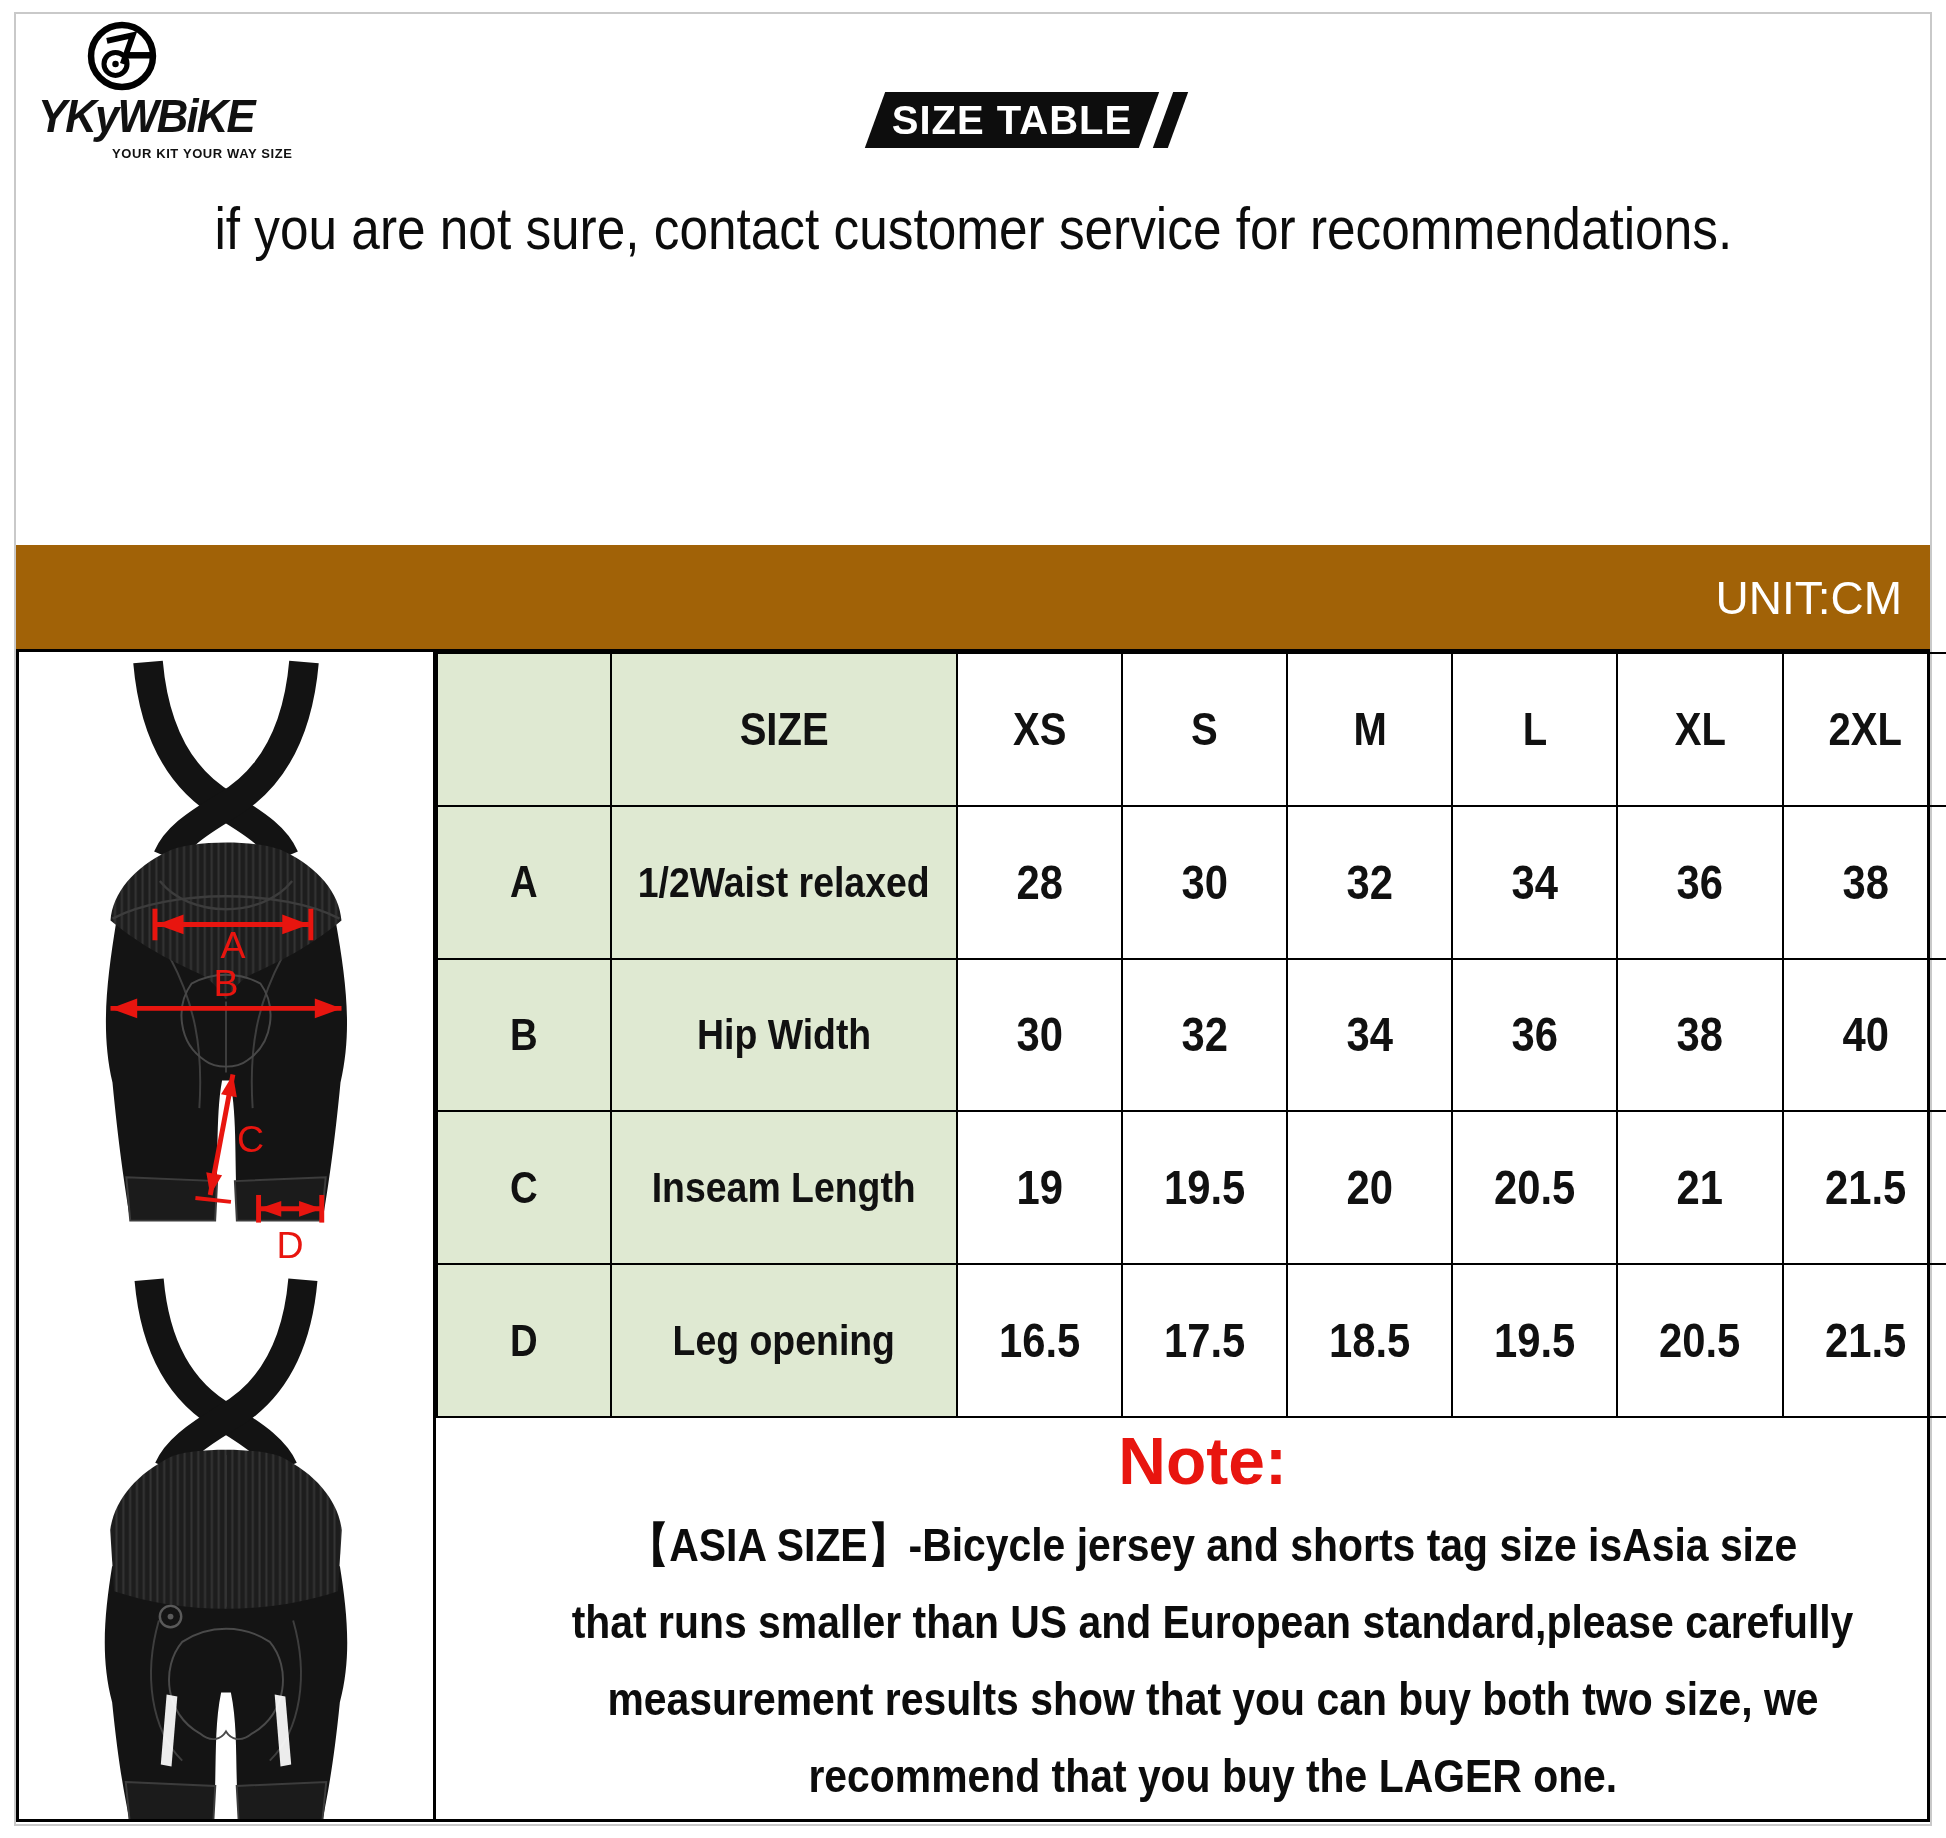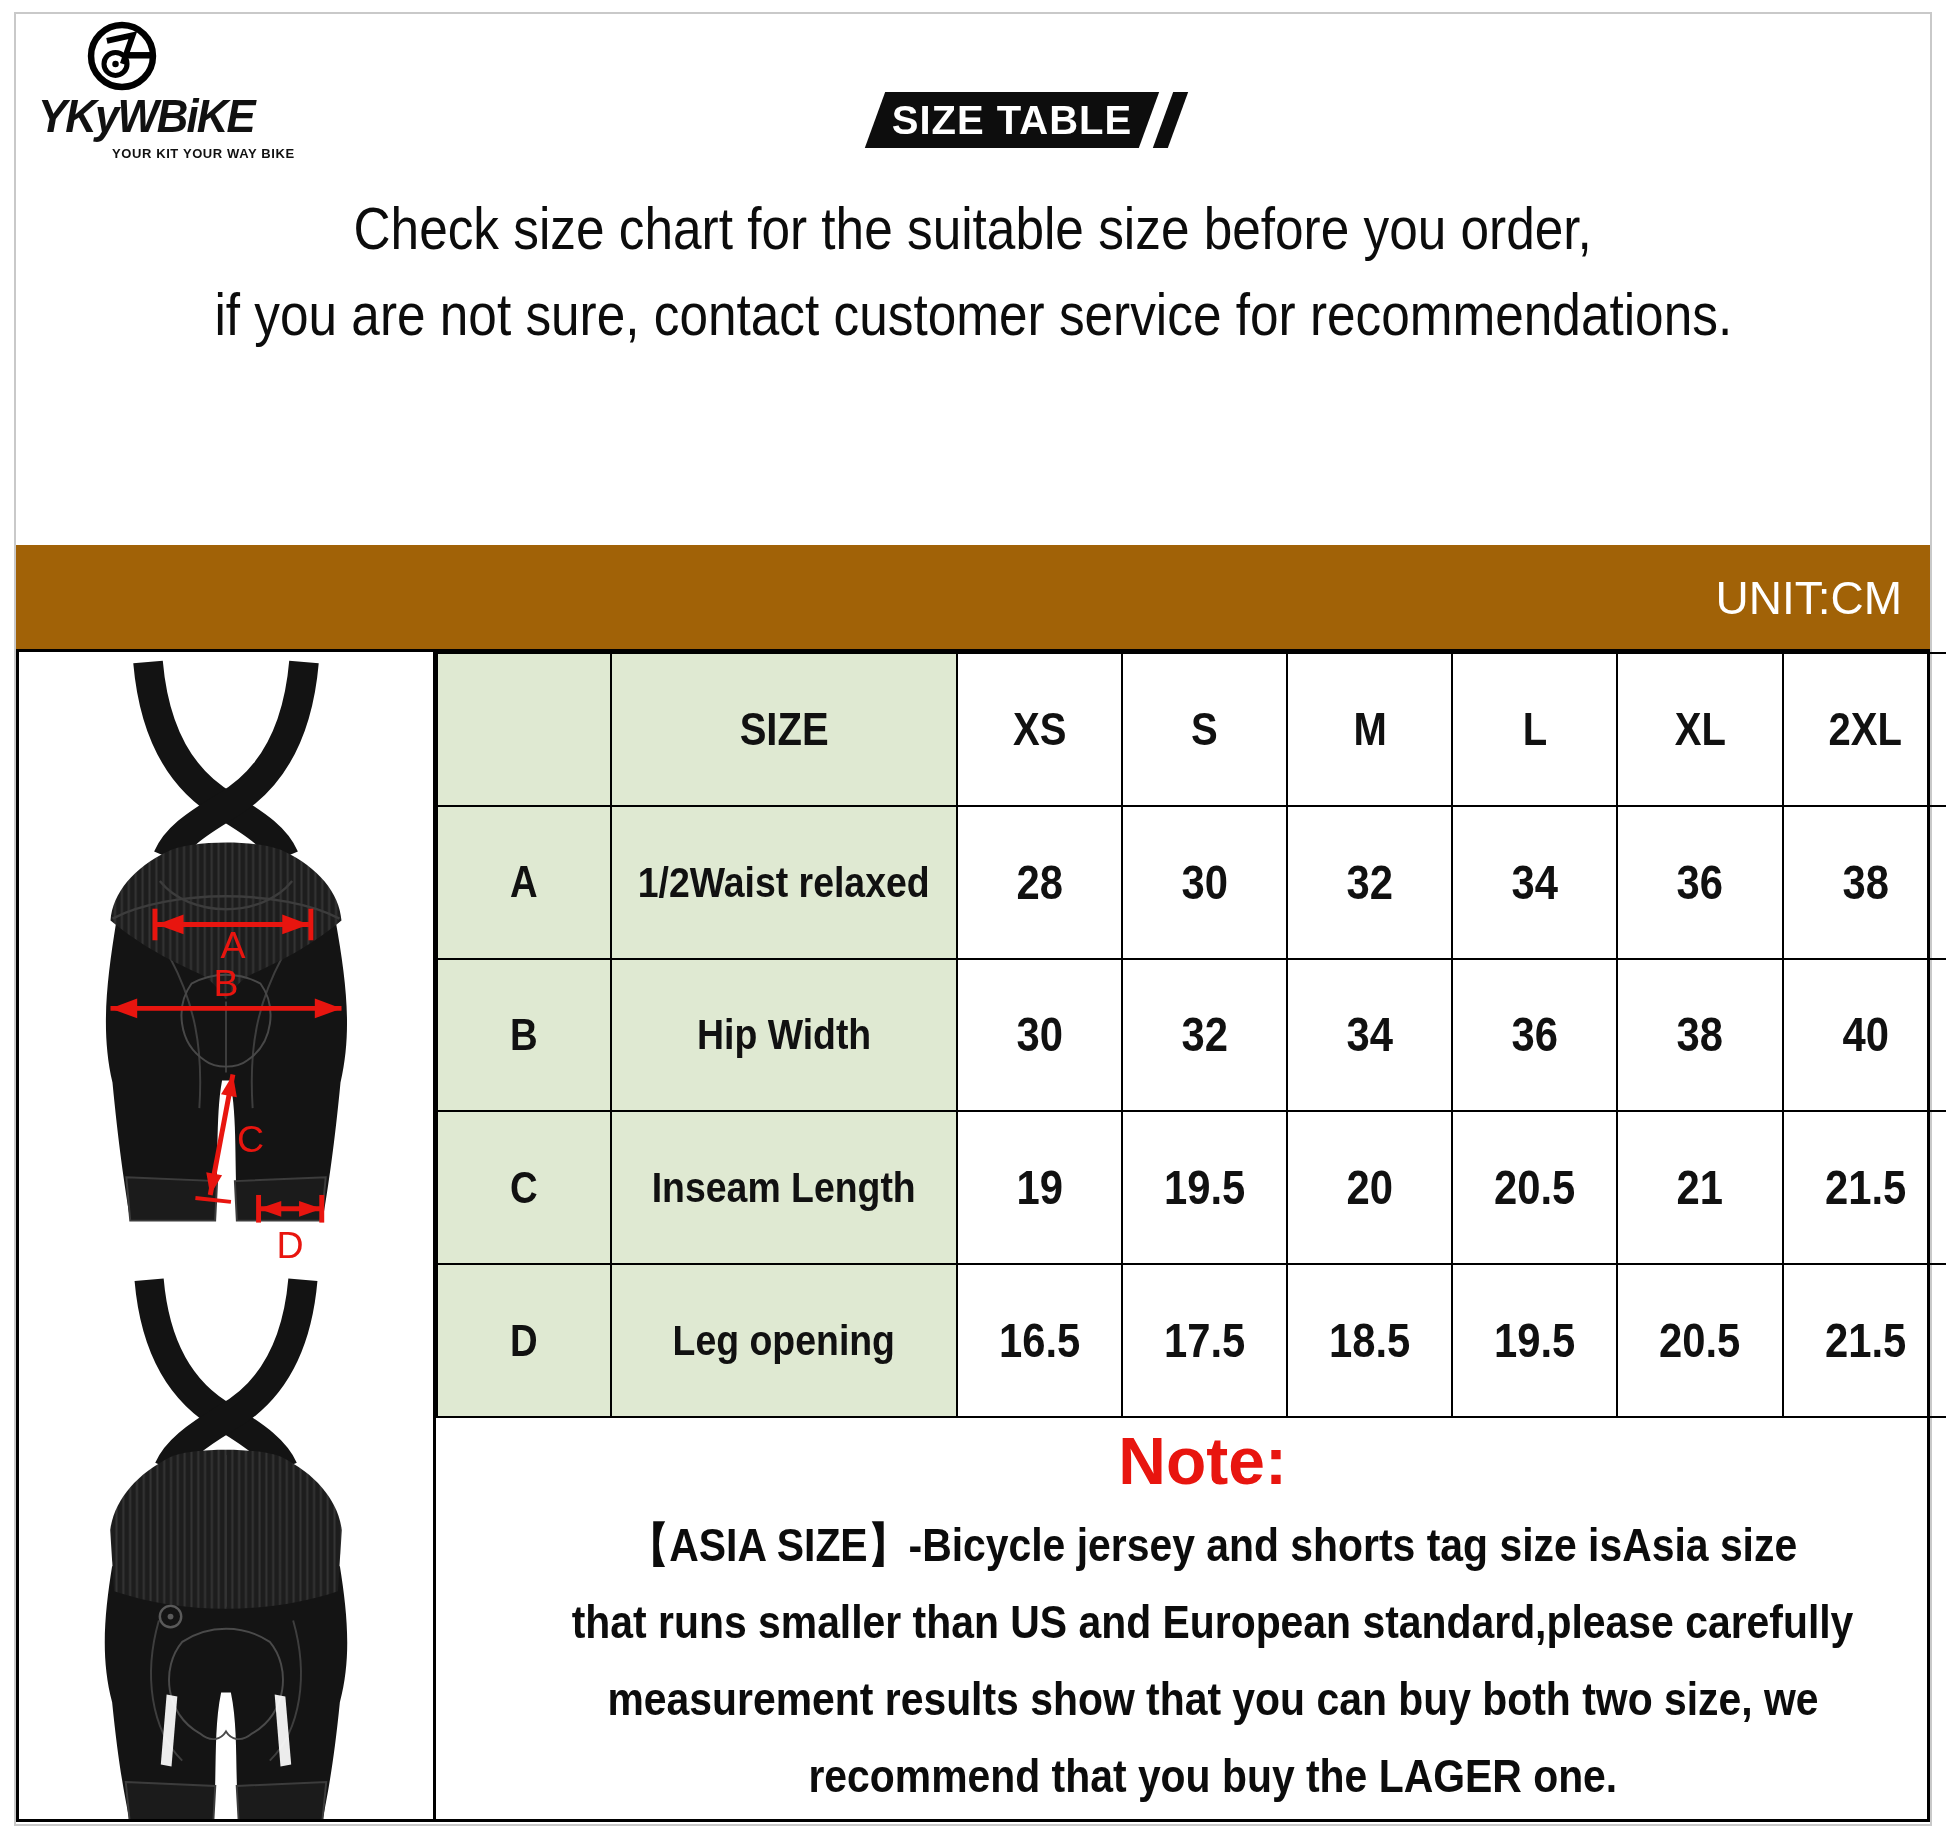--- a/index.html
+++ b/index.html
@@ -60,31 +60,30 @@
 
   <div class="logo">
     <svg class="logo-icon" width="72" height="72" viewBox="0 0 100 100">
       <circle cx="50" cy="50" r="43" fill="none" stroke="#000" stroke-width="9"></circle>
       <circle cx="41" cy="61" r="16" fill="none" stroke="#000" stroke-width="7"></circle>
       <circle cx="41" cy="61" r="4.5" fill="#000"></circle>
       <path d="M29,29 L65,21 L51,61" fill="none" stroke="#000" stroke-width="8" stroke-linejoin="miter"></path>
       <path d="M55,49 L93,49" stroke="#000" stroke-width="9"></path>
     </svg>
     <div class="brand-name">YKyWBiKE</div>
-    <div class="brand-tagline">YOUR KIT YOUR WAY BIKE</div>
+    <div class="brand-tagline">YOUR KIT YOUR WAY SIZE</div>
   </div>
 
   <div class="size-banner">
     <div class="bar"></div>
     <div class="sliver"></div>
     <div class="txt">SIZE TABLE</div>
   </div>
 
   <div class="heading">
-    <div><span class="cond">Check size chart for the suitable size before you order,</span></div>
     <div><span class="cond">if you are not sure, contact customer service for recommendations.</span></div>
   </div>
 
   <div class="unit-bar">
     <span>UNIT:CM</span>
   </div>
 
   <div class="content">
 
     <div class="left-col">

